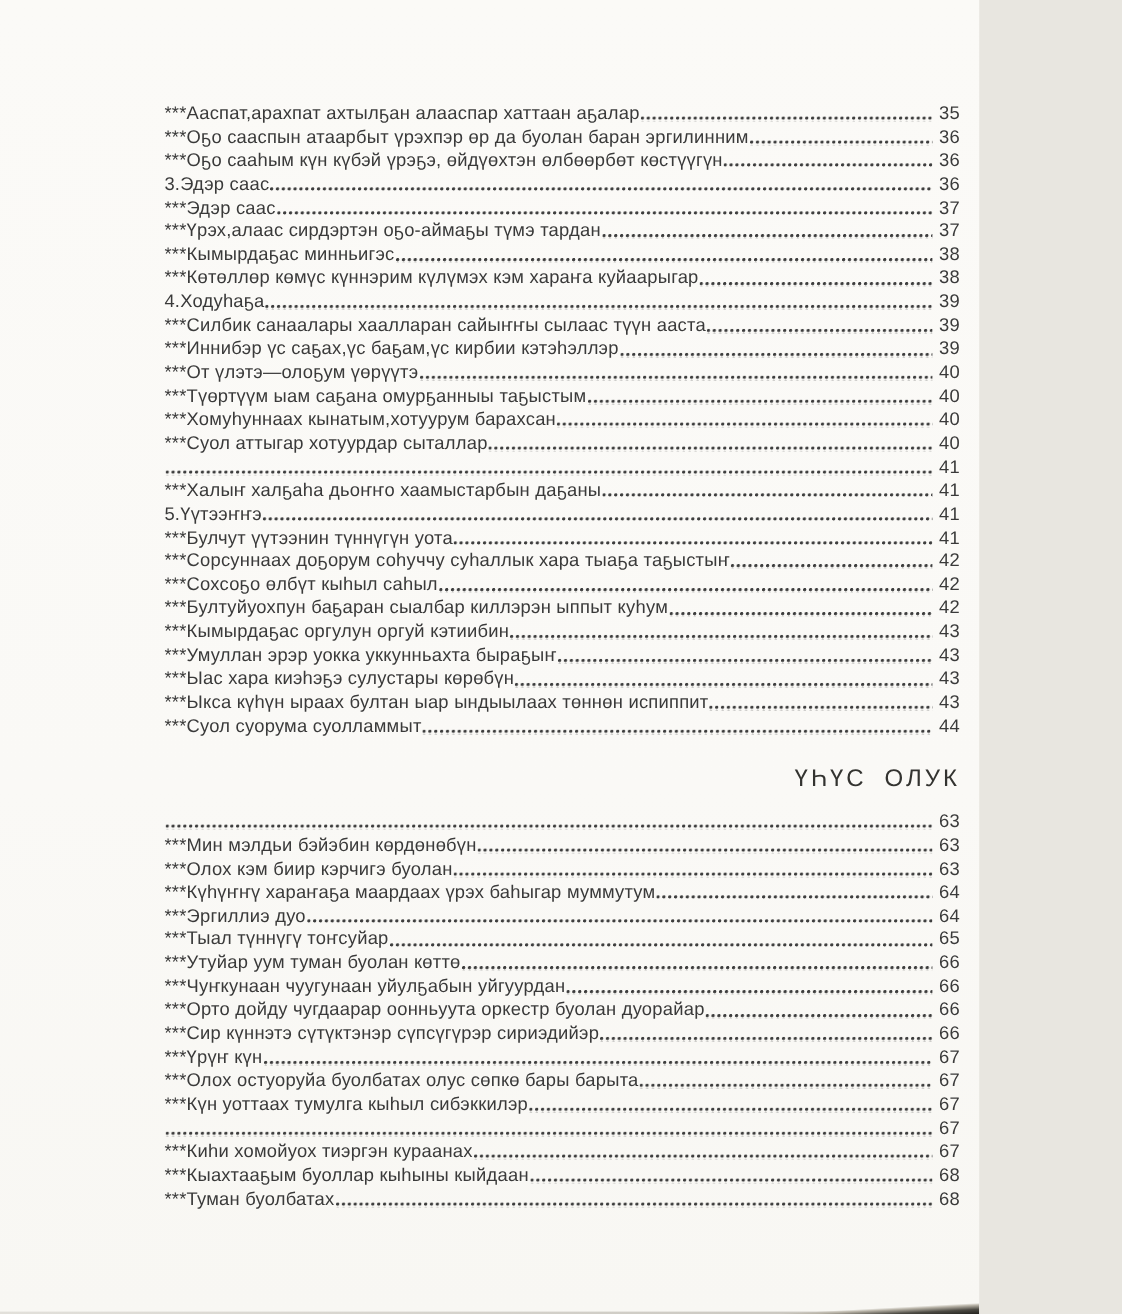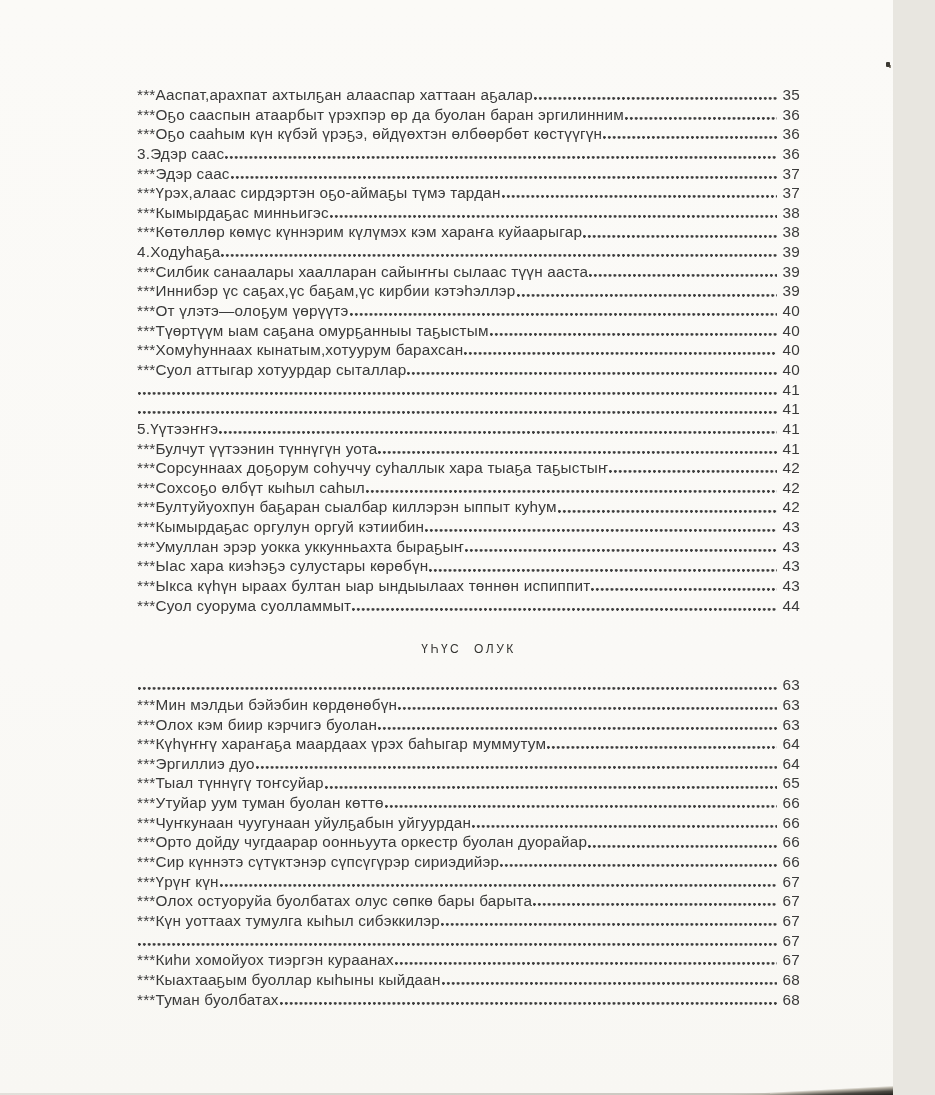--- a/index.html
+++ b/index.html
@@ -2,21 +2,21 @@
 <html><head>
 <meta charset="utf-8">
 <style>
   html, body {
     margin: 0;
     padding: 0;
     background: #e8e6e0;
   }
   .page {
     position: relative;
-    width: 893px;
+    width: 816px;
     height: 1095px;
     background: linear-gradient(180deg, #fbfaf7 0%, #faf9f6 60%, #f8f7f3 100%);
     overflow: hidden;
     font-family: "Liberation Sans", "DejaVu Sans", sans-serif;
     color: #3a3a3a;
     box-sizing: border-box;
   }
   .content {
     position: absolute;
     top: 85px;
@@ -45,22 +45,22 @@
     background-position: left calc(100% - 3.5px);
   }
   .toc-page {
     flex: 0 0 auto;
     min-width: 22px;
     text-align: right;
     font-size: 15.3px;
   }
   .section-heading {
     margin: 24px 0 16px 0;
-    text-align: center;
-    font-size: 12px;
+    text-align: right;
+    font-size: 20px;
     font-weight: 400;
     letter-spacing: 2.5px;
     word-spacing: 7px;
     line-height: 20px;
     color: #333330;
   }
   .scan-speck {
     position: absolute;
     left: 886px;
     top: 62px;
@@ -166,20 +166,21 @@
         <div class="toc-row">
           <span class="toc-title">***Суол аттыгар хотуурдар сыталлар</span>
           <span class="dot-leader"></span>
           <span class="toc-page">40</span>
         </div>
         <div class="toc-row">
           <span class="dot-leader"></span>
           <span class="toc-page">41</span>
         </div>
         <div class="toc-row">
+          <span class="toc-title">***Халыҥ халҕаһа дьоҥҥо хаамыстарбын даҕаны</span>
           <span class="dot-leader"></span>
           <span class="toc-page">41</span>
         </div>
         <div class="toc-row">
           <span class="toc-title">5.Үүтээҥҥэ</span>
           <span class="dot-leader"></span>
           <span class="toc-page">41</span>
         </div>
         <div class="toc-row">
           <span class="toc-title">***Булчут үүтээнин түннүгүн уота</span>

